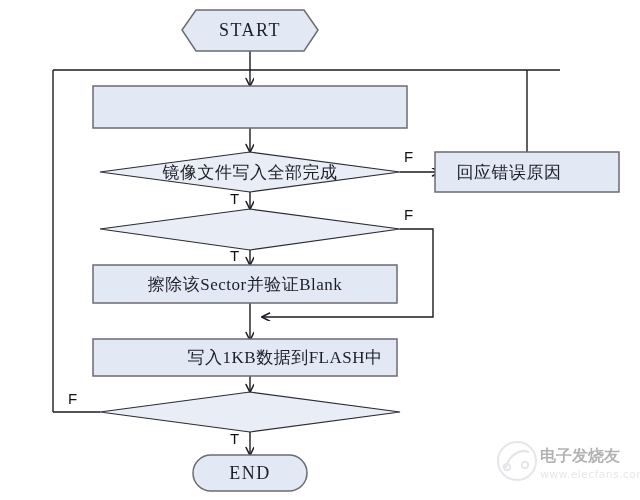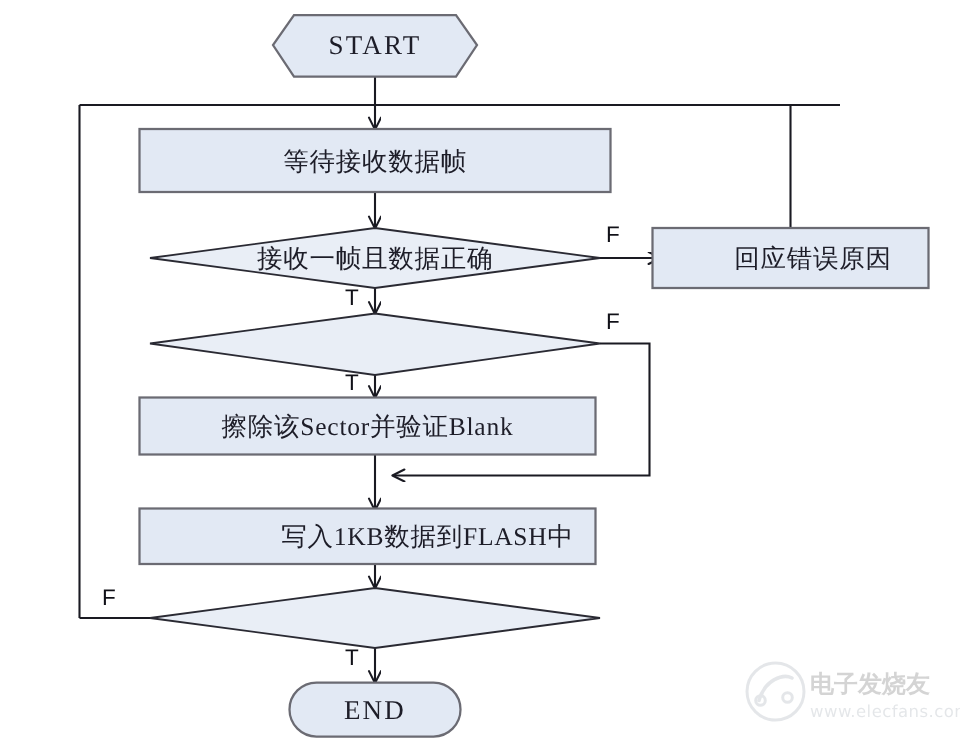--- a/index.html
+++ b/index.html
@@ -59,21 +59,21 @@
     opacity: 0.30;
     pointer-events: none;
   }
   #watermark .wm-text-cn {
     position: absolute;
     left: 44px;
     top: 6px;
     font-family: "DejaVu Sans", sans-serif;
     font-size: 16px;
     font-weight: bold;
-    color: #737373;
+    color: #000000;
     letter-spacing: 0px;
   }
   #watermark .wm-text-url {
     position: absolute;
     left: 44px;
     top: 28px;
     font-family: "DejaVu Sans", sans-serif;
     font-size: 11px;
     color: #a8b0b8;
     letter-spacing: 0.3px;
@@ -134,25 +134,24 @@
 
     <rect x="93" y="339" width="304" height="37" fill="#e2e9f4" stroke="#6b6b73" stroke-width="1.5"></rect>
 
     <polygon points="250,392 400,412 250,432 100,412" fill="#e9eef6" stroke="#2a2a33" stroke-width="1.2"></polygon>
 
     <rect x="193" y="455" width="114" height="36" rx="18" ry="18" fill="#e2e9f4" stroke="#6b6b73" stroke-width="1.5"></rect>
   </svg>
 
   <div class="node-label terminal-label" style="left:182px; top:10px; width:136px; height:41px;">START</div>
 
-  <div class="node-label" style="left:93px; top:86px; width:314px; height:42px;">等待接收数据帧</div>
 
-  <div class="node-label" style="left:100px; top:152px; width:300px; height:40px;">接收一帧且数据正确</div>
+  <div class="node-label" style="left:100px; top:152px; width:300px; height:40px;">镜像文件写入全部完成</div>
 
-  <div class="node-label" style="left:450px; top:152px; width:184px; height:40px;">回应错误原因</div>
+  <div class="node-label" style="left:417px; top:152px; width:184px; height:40px;">回应错误原因</div>
 
 
   <div class="node-label" style="left:93px; top:265px; width:304px; height:38px;font-family:Liberation Serif, serif;">擦除该Sector并验证Blank</div>
 
   <div class="node-label" style="left:93px; top:339px; width:304px; height:37px;padding-left:40px;">写入1KB数据到FLASH中</div>
 
 
   <div class="node-label terminal-label" style="left:193px; top:455px; width:114px; height:36px;font-family:Liberation Serif, serif;">END</div>
 
   <div class="edge-label" style="left:404px; top:148px;">F</div>

